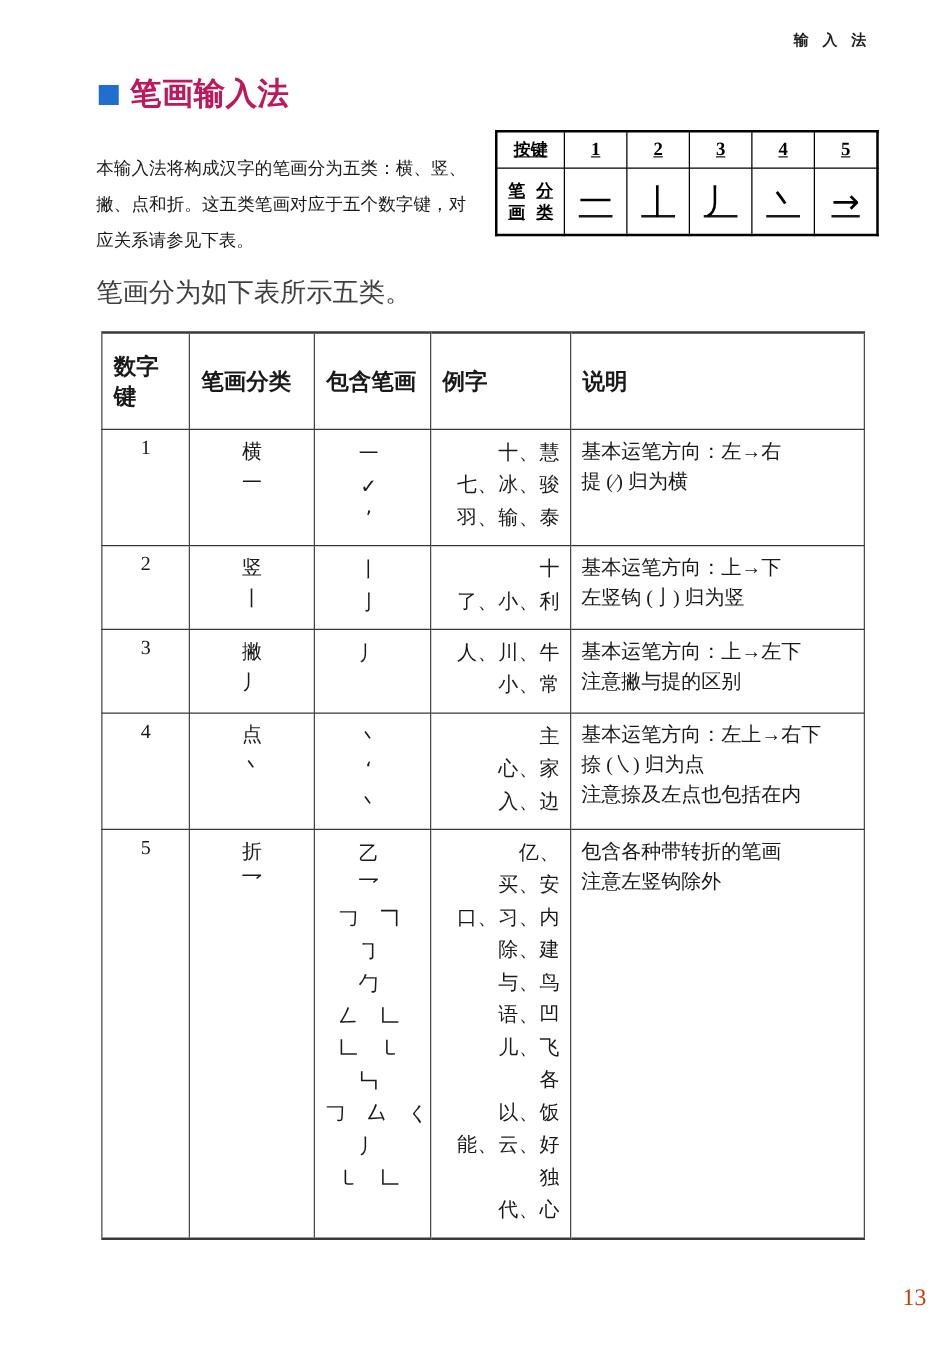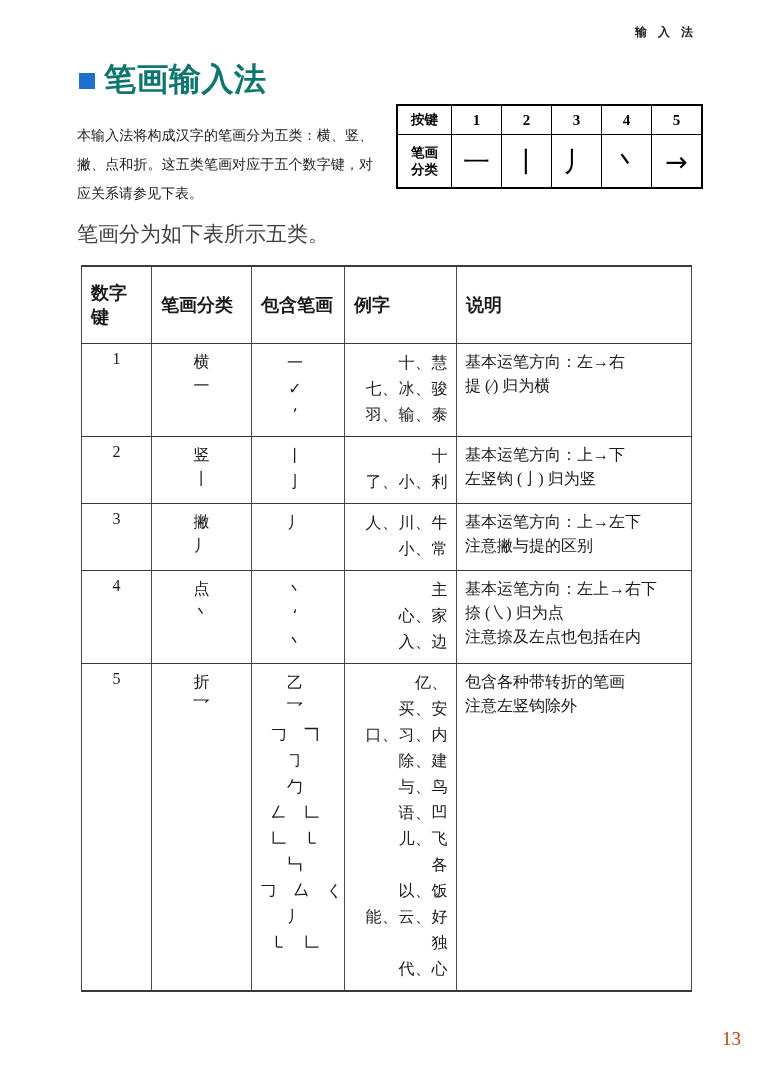--- a/index.html
+++ b/index.html
@@ -45,23 +45,23 @@
     width: 16px;
     height: 16px;
     background: #1f6fd0;
     display: inline-block;
     flex: none;
     position: relative;
     top: 1px;
   }
   .heading-text {
     font-family: "Liberation Sans", "DejaVu Sans", sans-serif;
-    font-size: 32px;
+    font-size: 25px;
     font-weight: 600;
-    color: #0f766e;
+    color: #be185d;
     letter-spacing: 0.5px;
   }
 
   
   .intro-para {
     position: absolute;
     top: 99px;
     left: 77px;
     width: 296px;
     font-size: 14px;
@@ -71,20 +71,21 @@
     margin-top: 22px;
   }
 
   
   .keytable {
     position: absolute;
     top: 104px;
     left: 396px;
     border-collapse: collapse;
     border: 2px solid #000;
+    text-decoration: underline;
   }
   .keytable td {
     border: 1.5px solid #000;
     text-align: center;
     vertical-align: middle;
     font-size: 14px;
     font-weight: bold;
     color: #000;
   }
   .keytable .kt-label {
@@ -101,21 +102,21 @@
   }
   .keytable .kt-stroke {
     height: 50px;
     font-size: 27px;
     font-weight: normal;
     line-height: 1;
     font-family: "DejaVu Sans", sans-serif;
   }
   .kt-label-stack {
     display: flex;
-    flex-direction: column;
+    flex-direction: row;
     line-height: 17px;
   }
 
   
   .lead-line {
     position: absolute;
     top: 220px;
     left: 77px;
     font-size: 21px;
     color: #404040;

